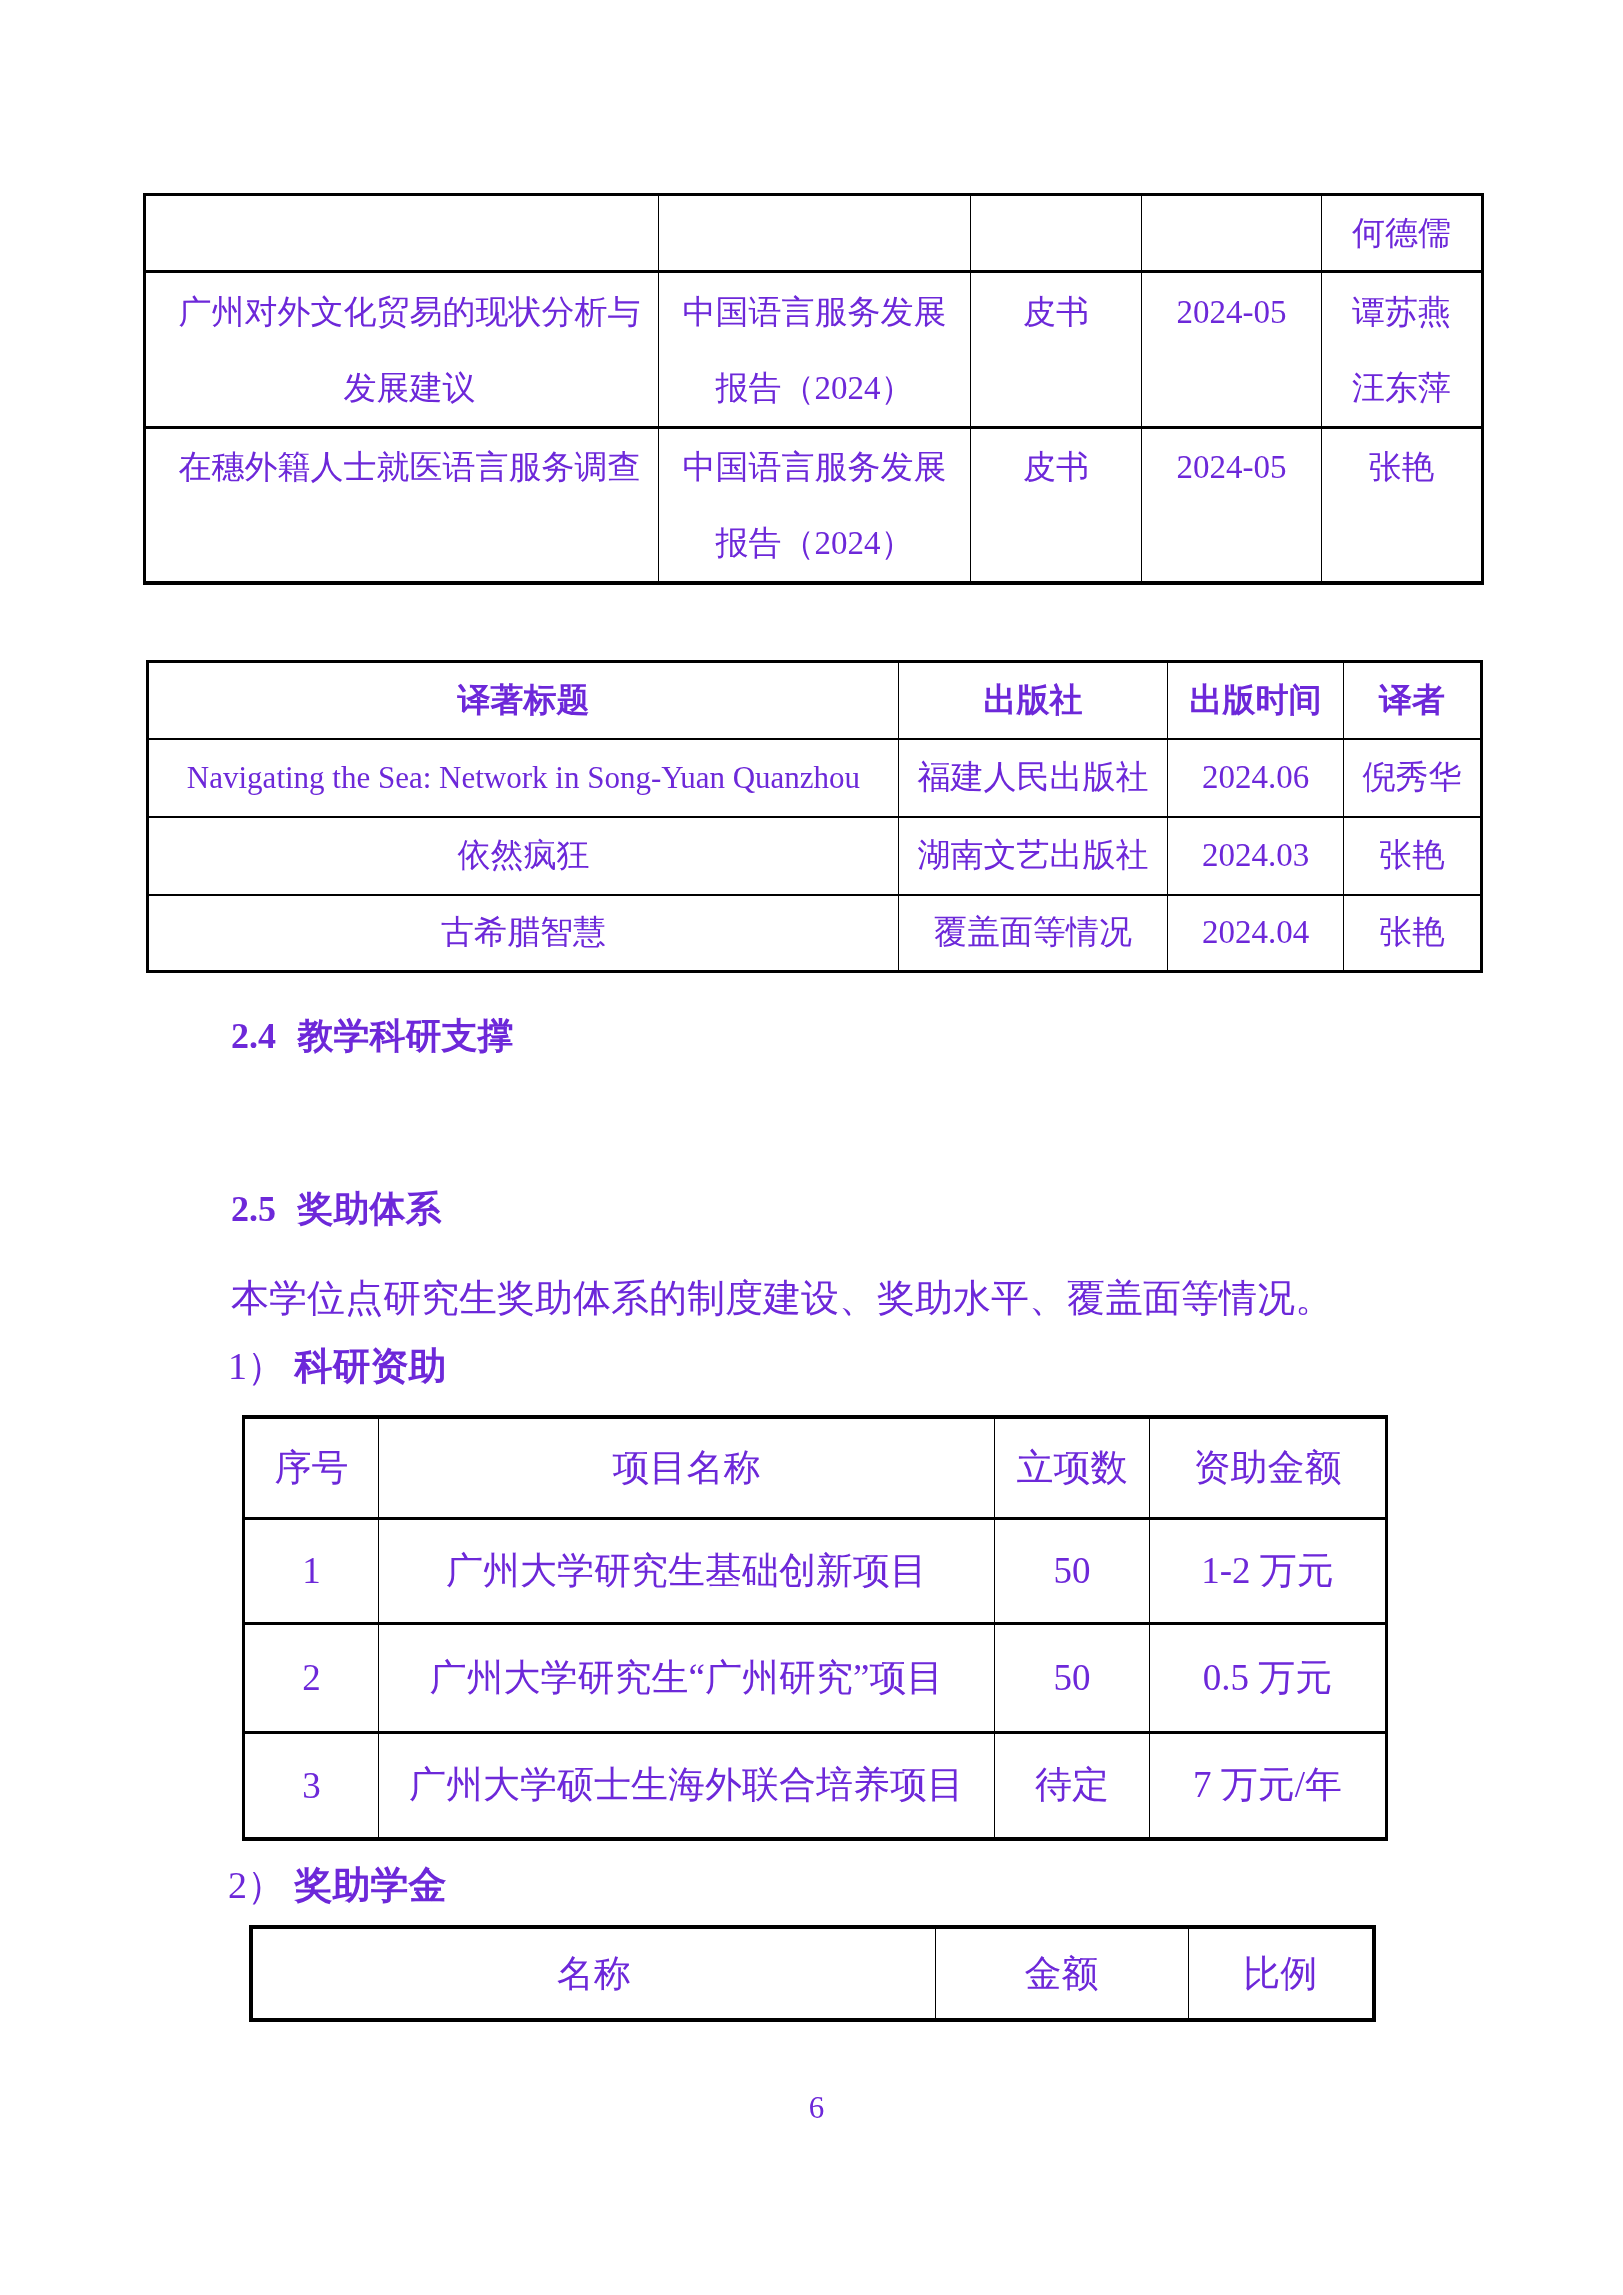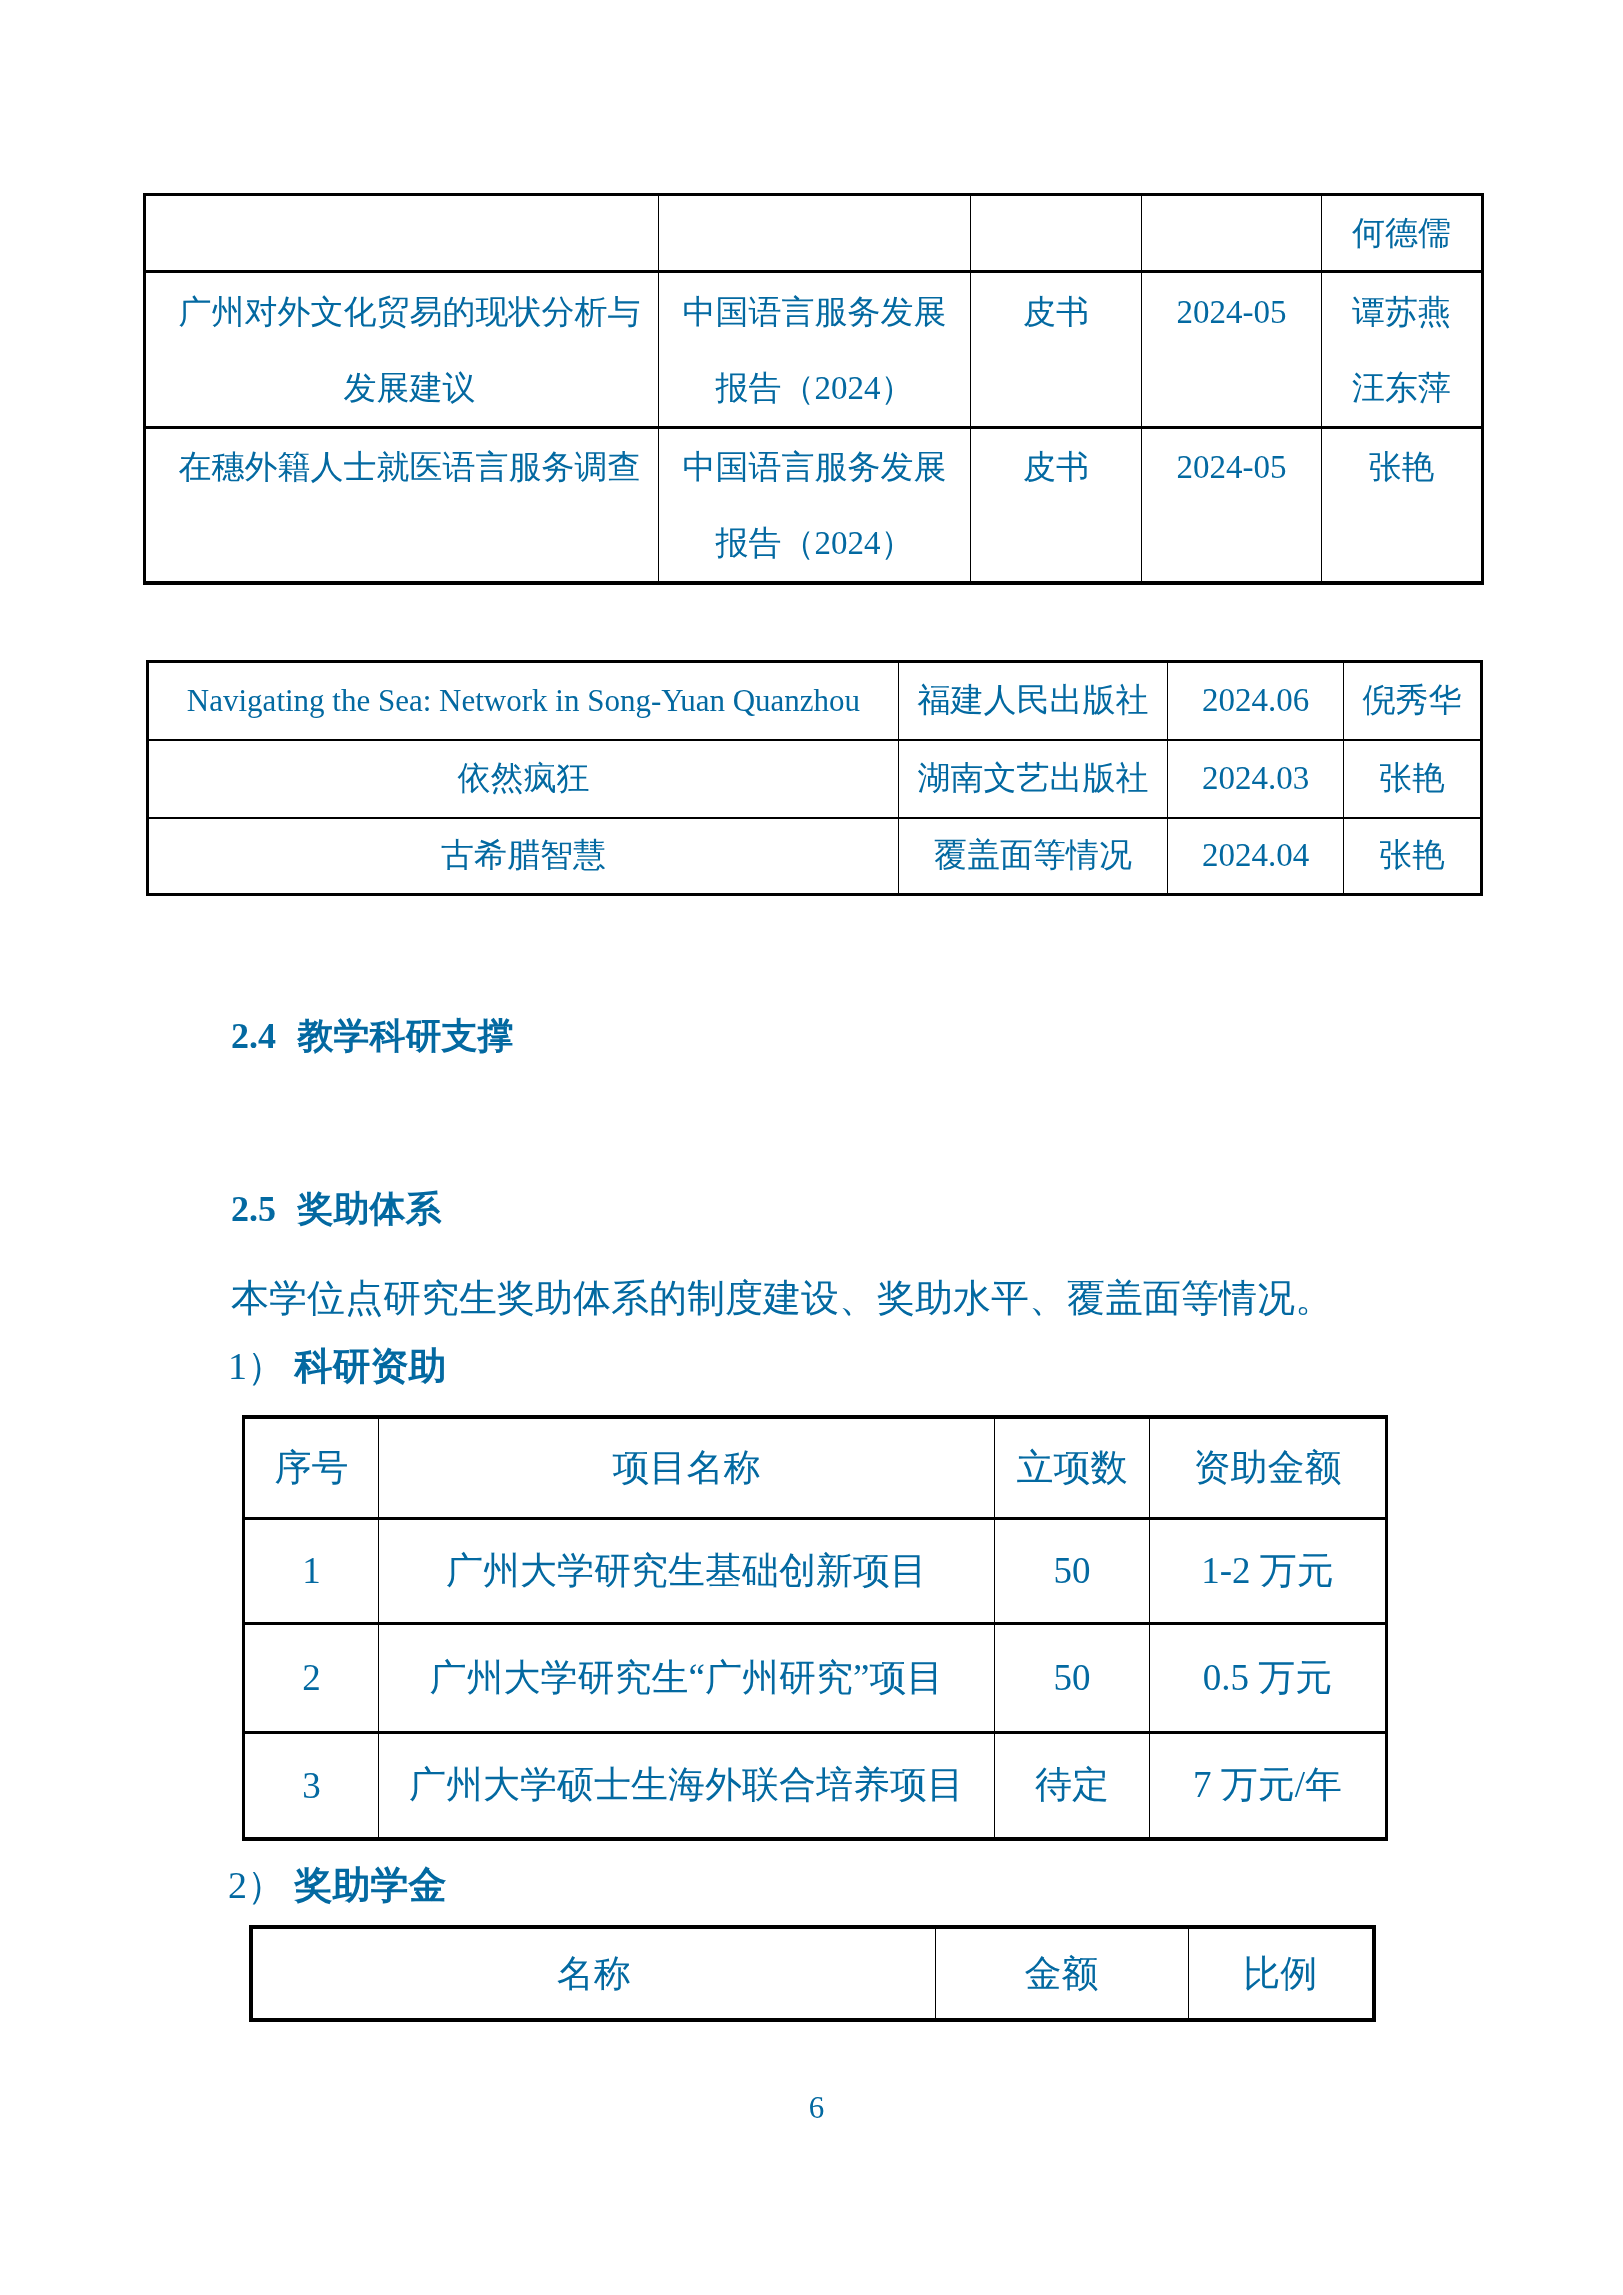--- a/index.html
+++ b/index.html
@@ -1,18 +1,18 @@
 <!DOCTYPE html>
 <html style="font-size:12.7px"><head>
 <meta charset="utf-8">
 <style>
   html,body { margin:0; padding:0; background:#888; }
   .page {
     position:relative; width:1623px; height:2295px; background:#ffffff;
-    font-family:"Liberation Serif","DejaVu Serif",serif; color:#0369a1;
+    font-family:"Liberation Serif","DejaVu Serif",serif; color:#6d28d9;
     margin:0 auto; overflow:hidden;
   }
   table.t { position:absolute; border-collapse:collapse; table-layout:fixed; }
   table.t td {
     border:1.6px solid #000; text-align:center; vertical-align:middle;
     padding:0; overflow:hidden; white-space:nowrap;
   }
   
   .t1 { border:3.2px solid #000; border-bottom-width:4px; font-size:33px; }
   .t1 tr + tr td { border-top-width:3.2px; }
@@ -117,20 +117,26 @@
     </table>
 
   <table class="t t2" style="left:146px; top:660px;">
     <colgroup>
       <col style="width:751px">
         <col style="width:269px">
         <col style="width:176px">
         <col style="width:138px">
     </colgroup>
     <tbody>
+        <tr class="hd" style="height:77px">
+      <td>译著标题</td>
+      <td>出版社</td>
+      <td>出版时间</td>
+      <td>译者</td>
+    </tr>
     <tr style="height:78px">
       <td class="latin">Navigating the Sea: Network in Song-Yuan Quanzhou</td>
       <td>福建人民出版社</td>
       <td>2024.06</td>
       <td>倪秀华</td>
     </tr>
     <tr style="height:78px">
       <td>依然疯狂</td>
       <td>湖南文艺出版社</td>
       <td>2024.03</td>

